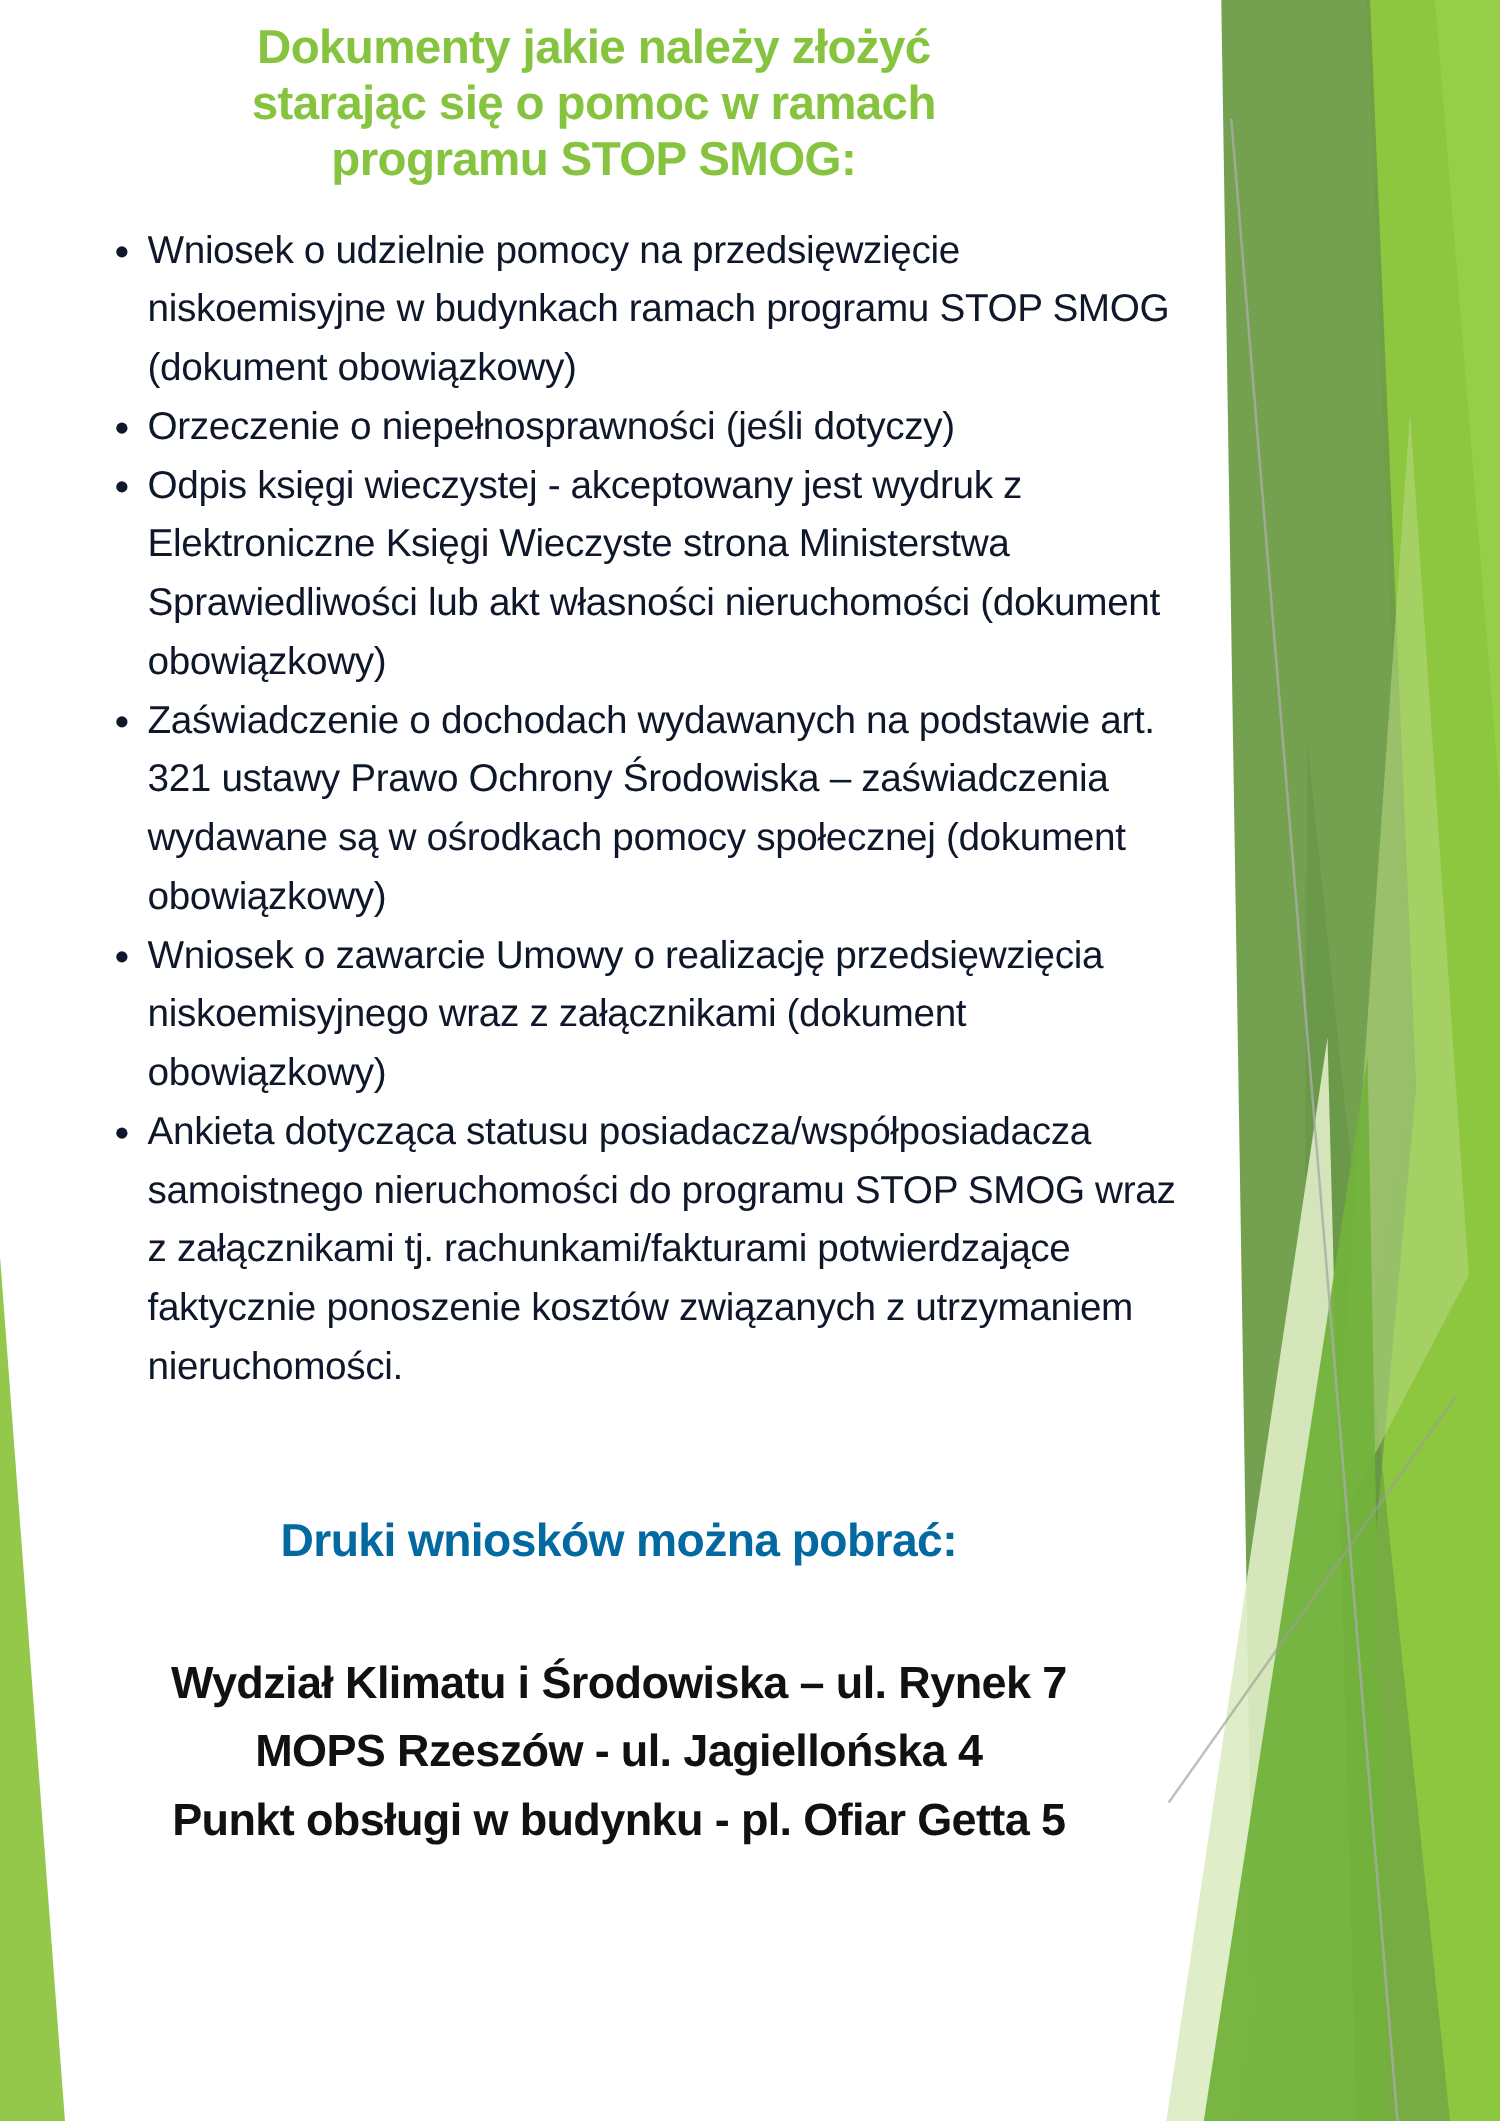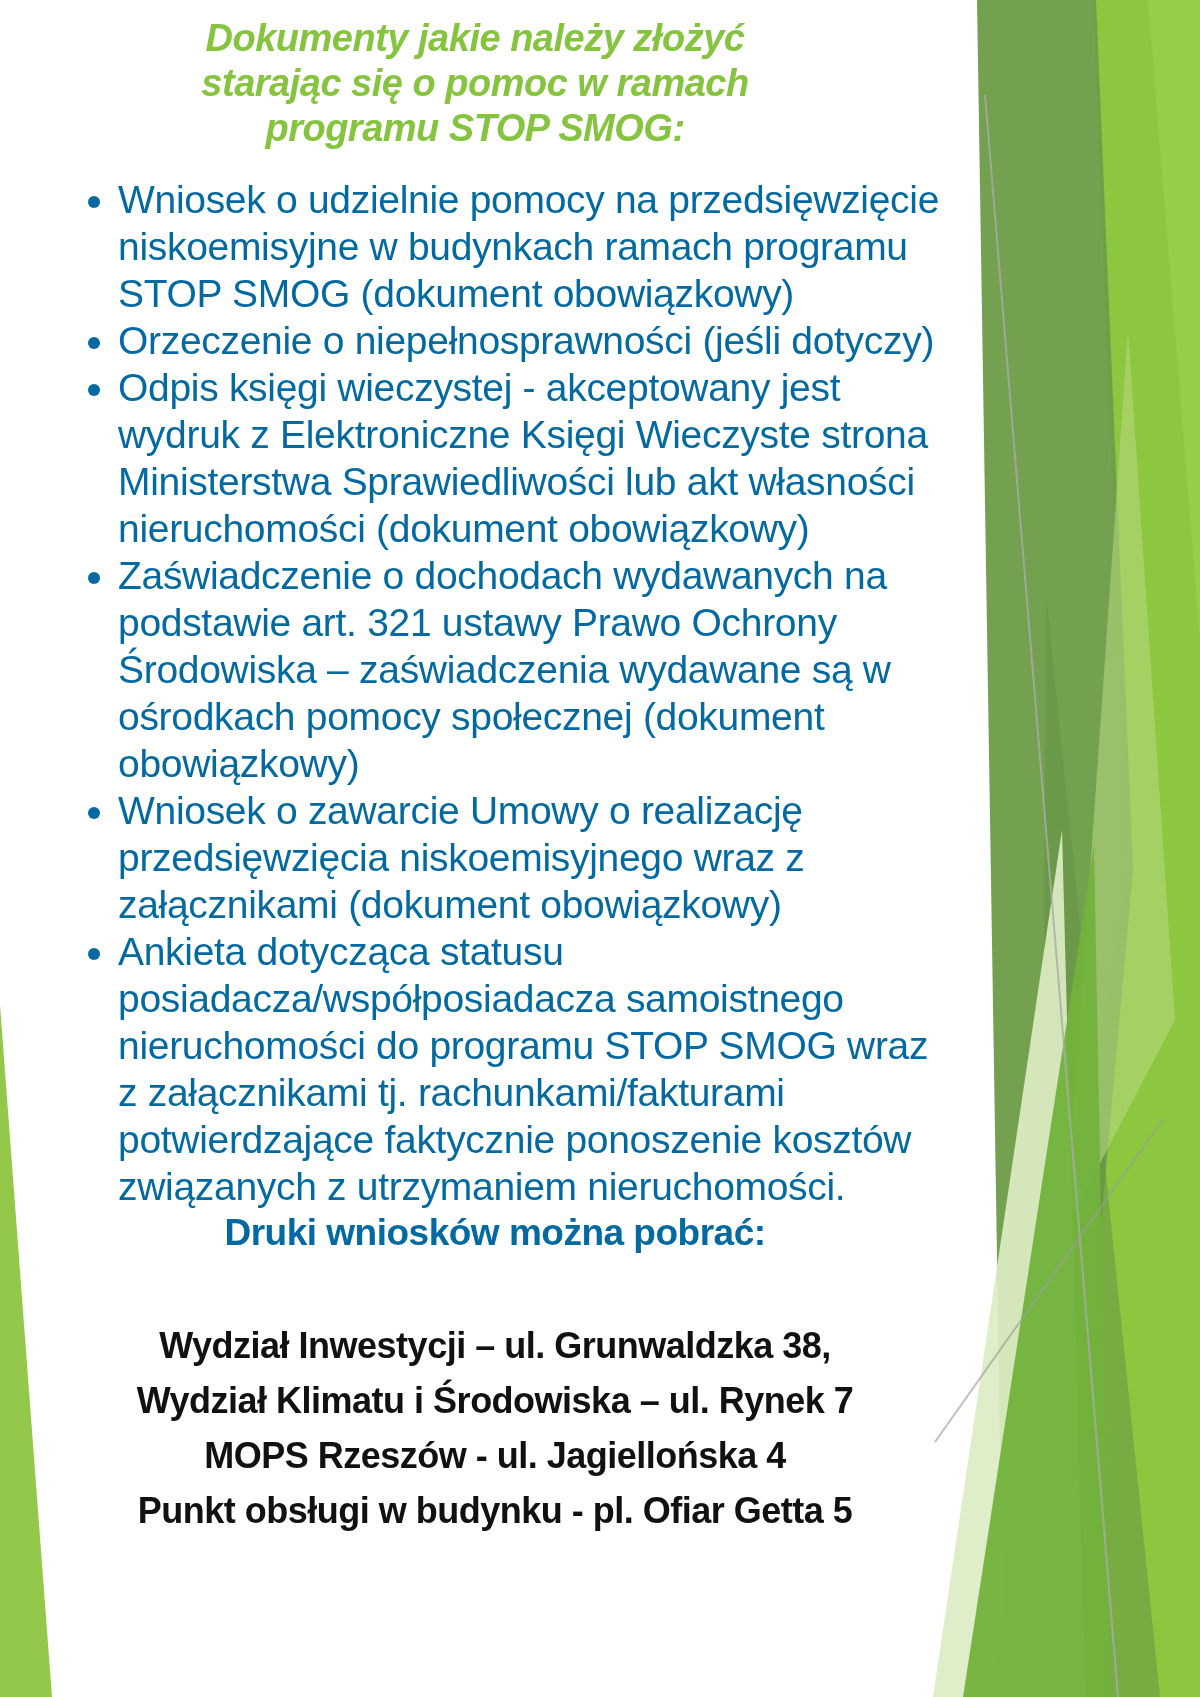--- a/index.html
+++ b/index.html
@@ -21,33 +21,32 @@
   .title {
     position:absolute;
     top:16px; left:0;
     width:950px;
     text-align:center;
     color:#86c440;
     font-weight:bold;
     font-size:38px;
     line-height:45px;
     letter-spacing:-0.5px;
-    font-style:italic;
   }
   .bullets {
     position:absolute;
     top:176px; left:86px;
     width:832px;
     margin:0;
     padding:0 0 0 32px;
     list-style:disc outside;
-    font-size:39px;
+    font-size:31px;
     line-height:47px;
     letter-spacing:-0.3px;
-    color:#0369a1;
+    color:#0f172a;
   }
   .bullets li { margin:0; padding:0; }
   .download {
     position:absolute;
     top:1212px; left:0;
     width:990px;
     margin:0;
     text-align:center;
     font-size:37px;
     font-weight:bold;
@@ -98,19 +97,18 @@
     <li>Orzeczenie o niepełnosprawności (jeśli dotyczy)</li>
     <li>Odpis księgi wieczystej - akceptowany jest wydruk z Elektroniczne Księgi Wieczyste strona Ministerstwa Sprawiedliwości lub akt własności nieruchomości (dokument obowiązkowy)</li>
     <li>Zaświadczenie o dochodach wydawanych na podstawie art. 321 ustawy Prawo Ochrony Środowiska – zaświadczenia wydawane są w ośrodkach pomocy społecznej (dokument obowiązkowy)</li>
     <li>Wniosek o zawarcie Umowy o realizację przedsięwzięcia niskoemisyjnego wraz z załącznikami (dokument obowiązkowy)</li>
     <li>Ankieta dotycząca statusu posiadacza/współposiadacza samoistnego nieruchomości do programu STOP SMOG wraz z załącznikami tj. rachunkami/fakturami potwierdzające faktycznie ponoszenie kosztów związanych z utrzymaniem nieruchomości.</li>
   </ul>
 
   <h2 class="download">Druki wniosków można pobrać:</h2>
 
   <div class="locations">
-    <div>Wydział Inwestycji – ul. Grunwaldzka 38,</div>
     <div>Wydział Klimatu i Środowiska – ul. Rynek 7</div>
     <div>MOPS Rzeszów - ul. Jagiellońska 4</div>
     <div>Punkt obsługi w budynku - pl. Ofiar Getta 5</div>
   </div>
 
 </div>
 
 </body></html>

